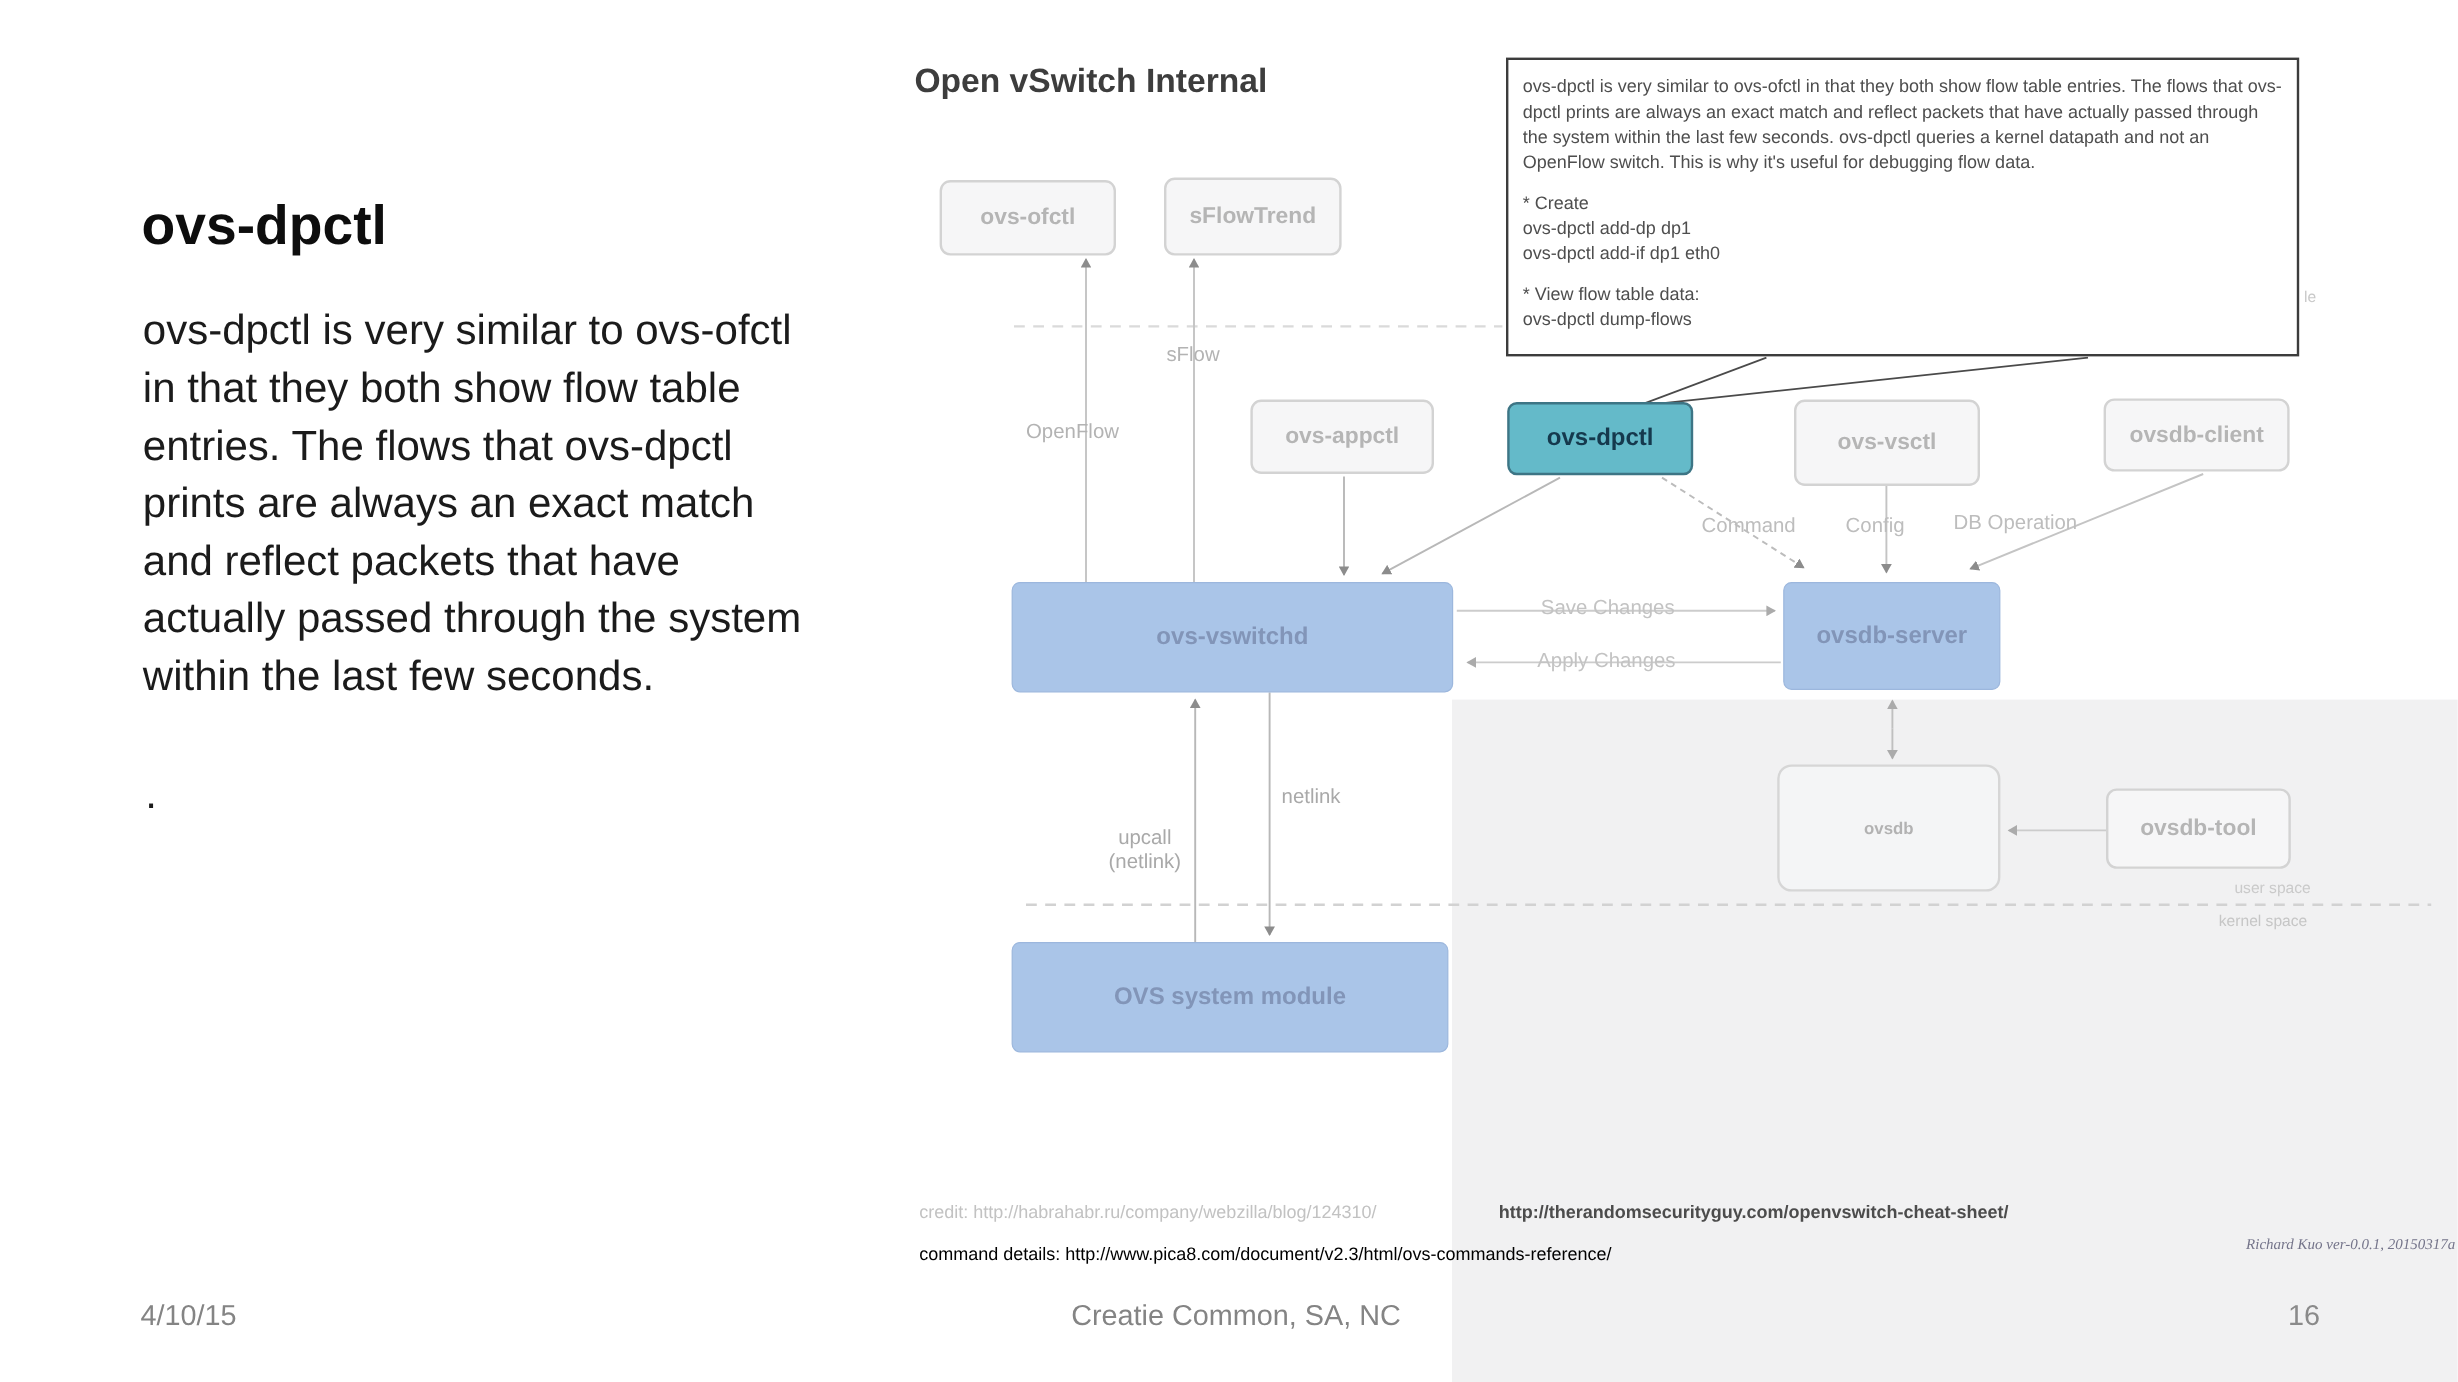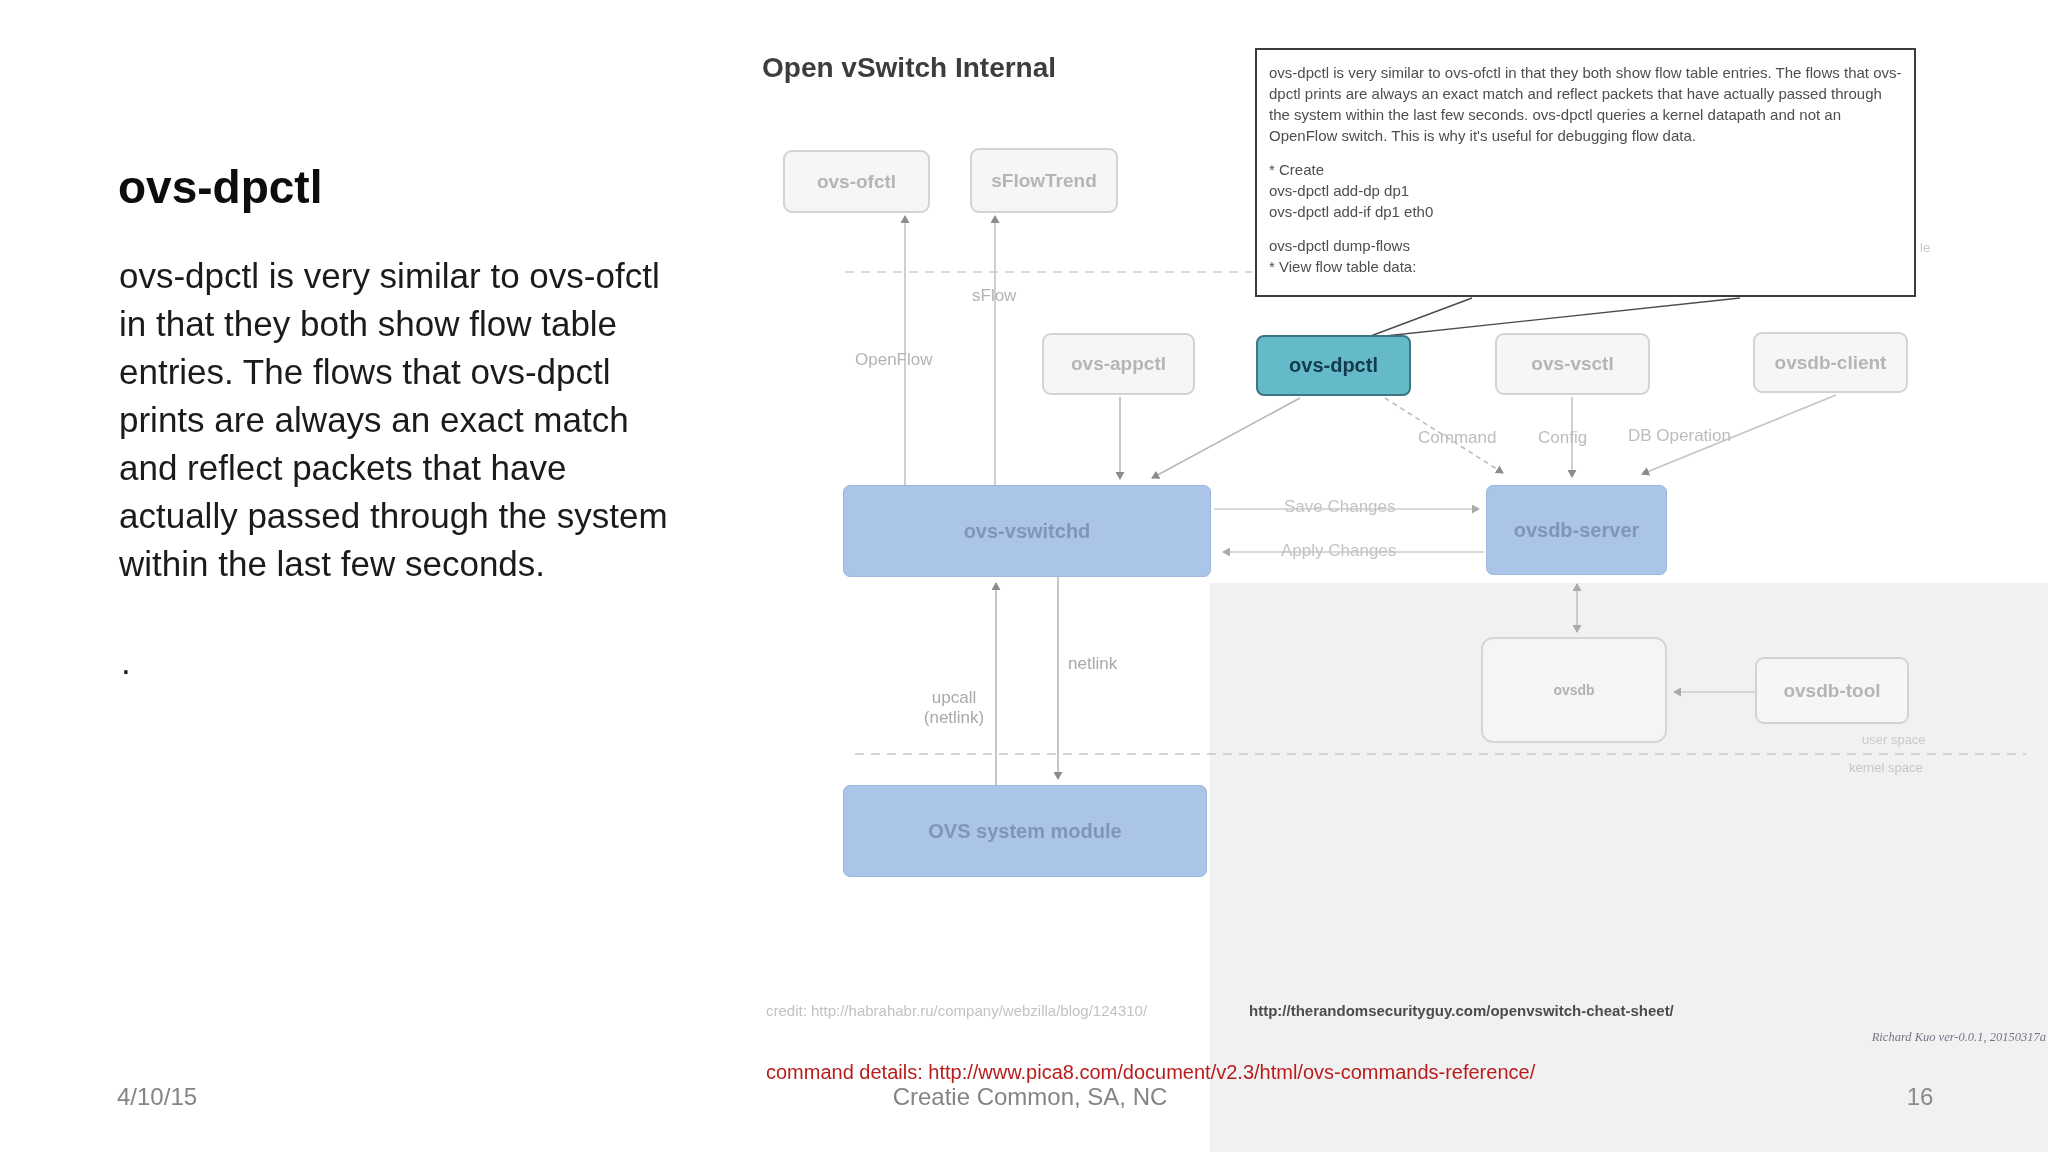--- a/index.html
+++ b/index.html
@@ -49,21 +49,21 @@
     border-radius:7px;
   }
   .node.teal{
     background:#64bac9;border:2.5px solid #3d7585;color:#15394d;
     font-size:20px;font-weight:bold;border-radius:8px;
   }
   .n-ofctl       {left:783px; top:150px; width:147px;height:63px;}
   .n-sflowtrend  {left:970px; top:148px; width:148px;height:65px;}
   .n-appctl      {left:1042px;top:333px; width:153px;height:62px;}
   .n-dpctl       {left:1256px;top:335px; width:155px;height:61px;}
-  .n-vsctl       {left:1495px;top:333px; width:155px;height:62px;}
+  .n-vsctl       {left:1495px;top:333px; width:155px;height:72px;}
   .n-dbclient    {left:1753px;top:332px; width:155px;height:61px;}
   .n-vswitchd    {left:843px; top:485px; width:368px;height:92px;}
   .n-dbserver    {left:1486px;top:485px; width:181px;height:90px;}
   .n-ovsdb       {left:1481px;top:637px; width:186px;height:106px;background:#f4f5f6;border:2px solid #d6d6d6;border-radius:12px;color:#b2b2b2;font-size:14px;}
   .n-dbtool      {left:1755px;top:657px; width:154px;height:67px;}
   .n-kernel      {left:843px; top:785px; width:364px;height:92px;color:#7ba0d2;}
 
   .elabel{position:absolute;color:#b3b3b3;font-size:17px;white-space:nowrap;}
   .lab-sflow    {left:972px; top:286px;text-align:center;}
   .lab-openflow {left:855px; top:350px;}
@@ -83,21 +83,21 @@
     left:1255px;top:48px;width:661px;height:249px;box-sizing:border-box;
     background:#ffffff;border:2px solid #3c3c3c;
     padding:12px 10px 0 12px;
     font-size:15px;line-height:21px;color:#4e4e4e;
   }
   .callout .gap{height:13px;}
 
   
   .credit-line1a{left:766px; top:1002px;font-size:15px;color:#c2c2c2;}
   .credit-line1b{left:1249px;top:1002px;font-size:15px;color:#4c4c4c;font-weight:bold;}
-  .credit-line2 {left:766px; top:1037px;font-size:20px;color:#b91c1c;margin-top:24px;}
+  .credit-line2 {left:766px; top:1037px;font-size:15px;color:#000000;}
   .watermark{
     left:1750px;top:1030px;width:296px;text-align:right;
     font-family:"Liberation Serif", serif;font-style:italic;
     font-size:12.5px;color:#74748a;
   }
 
   svg.overlay{position:absolute;left:0;top:0;pointer-events:none;}
 </style>
 </head>
 <body>
@@ -180,20 +180,20 @@
 <span class="elabel lab-kernelsp">kernel space</span>
 <span class="elabel lab-fragment">le</span>
 
 <div class="abs callout">
   <div>ovs-dpctl is very similar to ovs-ofctl in that they both show flow table entries. The flows that ovs-dpctl prints are always an exact match and reflect packets that have actually passed through the system within the last few seconds. ovs-dpctl queries a kernel datapath and not an OpenFlow switch. This is why it's useful for debugging flow data.</div>
   <div class="gap"></div>
   <div>* Create</div>
   <div>ovs-dpctl add-dp dp1</div>
   <div>ovs-dpctl add-if dp1 eth0</div>
   <div class="gap"></div>
+  <div>* View flow table data:</div>
   <div>ovs-dpctl dump-flows</div>
-  <div>* View flow table data:</div>
 </div>
 
 <span class="abs credit-line1a">credit: http://habrahabr.ru/company/webzilla/blog/124310/</span>
 <span class="abs credit-line1b">http://therandomsecurityguy.com/openvswitch-cheat-sheet/</span>
 <span class="abs credit-line2">command details: http://www.pica8.com/document/v2.3/html/ovs-commands-reference/</span>
 <div class="abs watermark">Richard Kuo  ver-0.0.1, 20150317a</div>
 
 </body></html>

